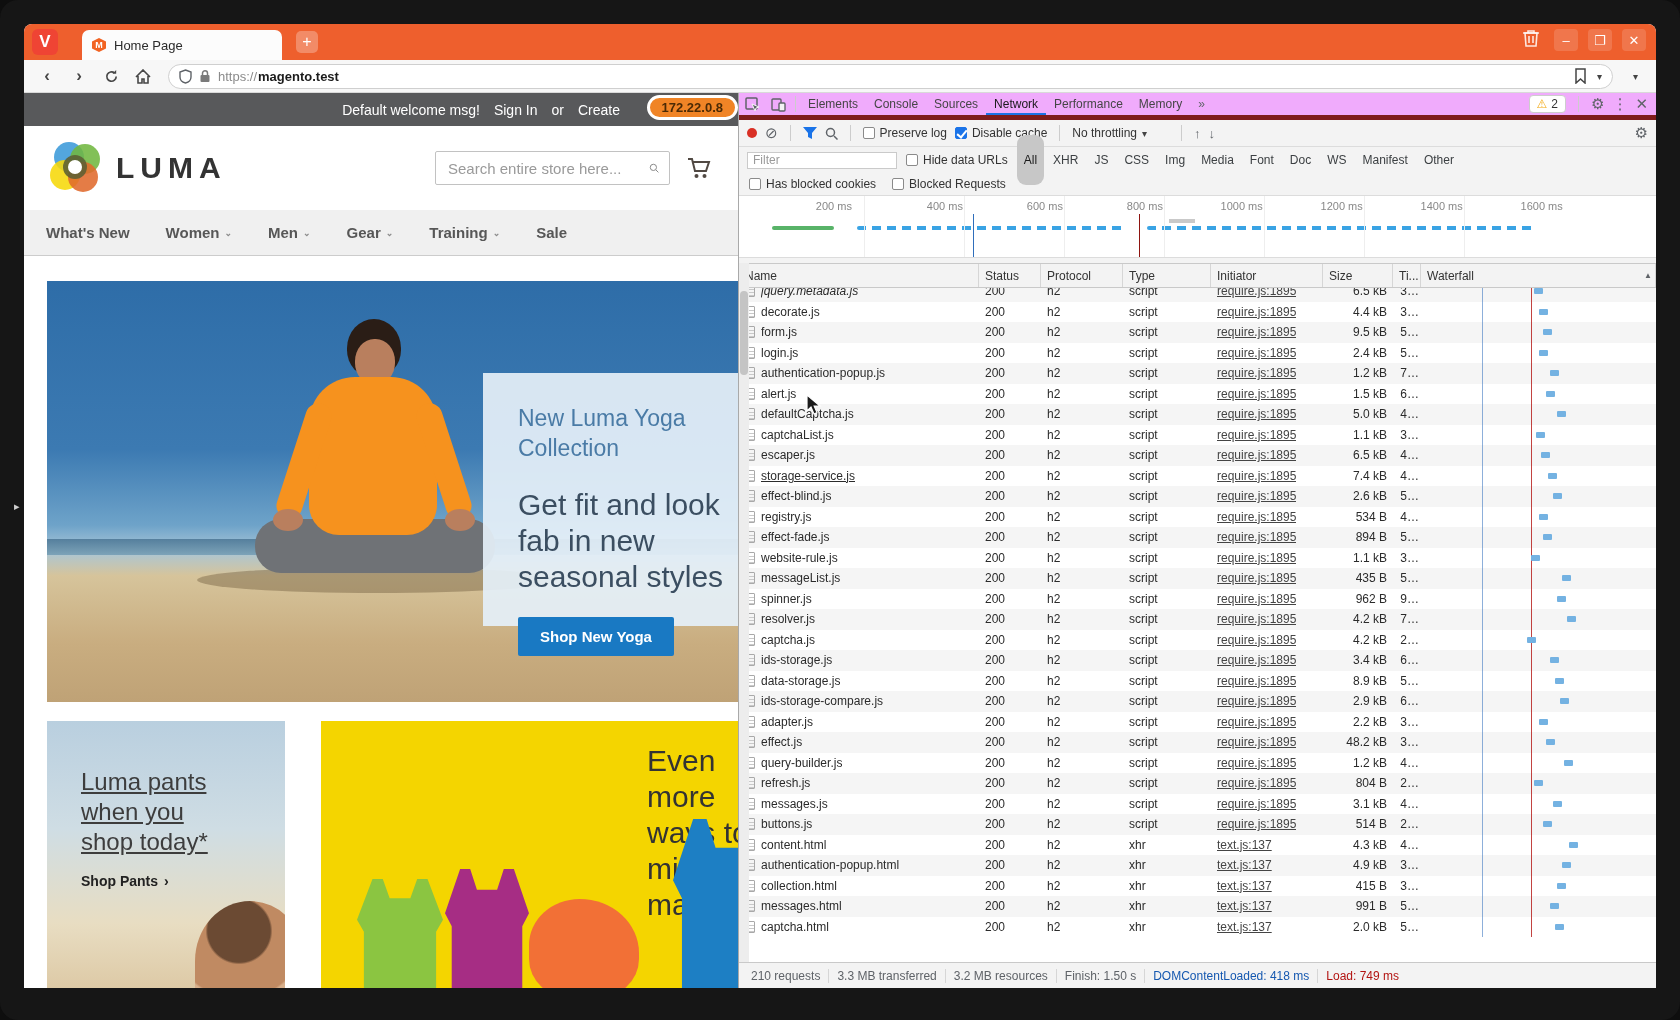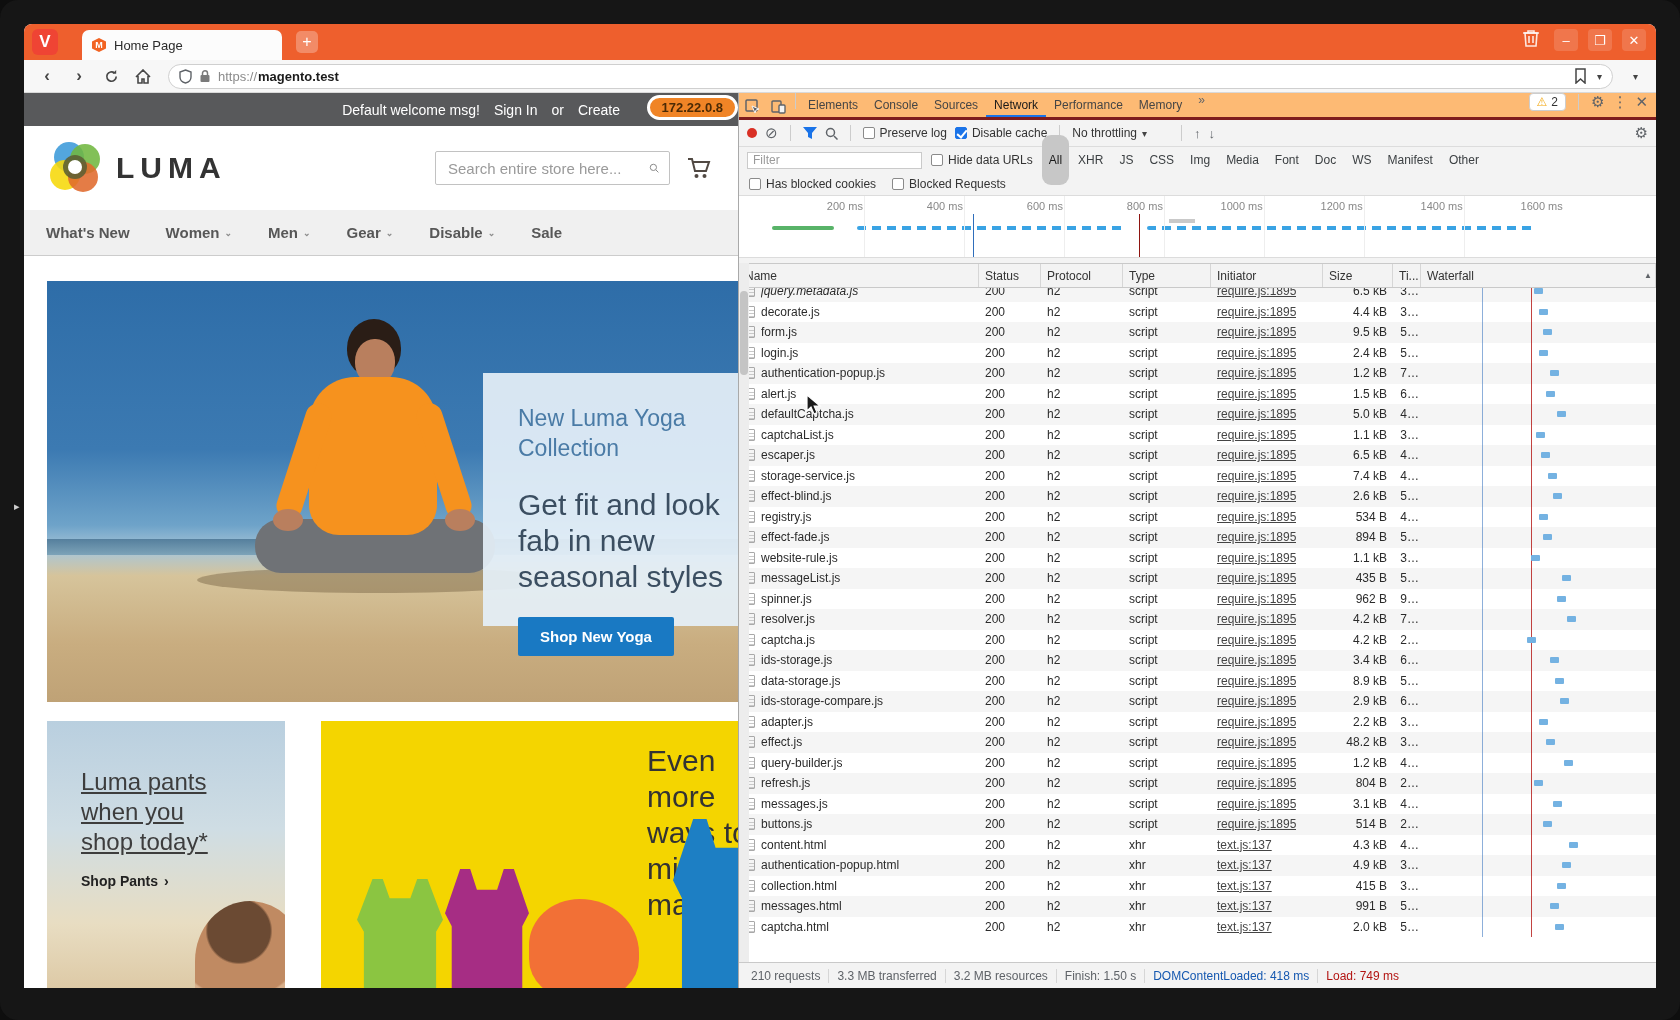--- a/index.html
+++ b/index.html
@@ -78,41 +78,41 @@
   .promo-line{font-size:24px;color:#3d3d3d;line-height:30px;text-decoration:underline;}
   .promo-cta{margin-top:16px;font-size:14px;font-weight:bold;color:#222;display:flex;align-items:center;gap:6px;}
   .kid{position:absolute;right:-20px;bottom:-30px;width:110px;height:120px;border-radius:50% 50% 0 0;
        background:radial-gradient(circle at 40% 25%,#6b4a33 0 28%,#c08a62 30% 60%,#d8b08c 62% 100%);}
   .promo-right{position:absolute;left:297px;top:0;width:489px;height:270px;background:#f4d500;overflow:hidden;}
   .pr-text{position:absolute;left:326px;top:22px;font-size:30px;color:#333;line-height:36px;}
   .tank{position:absolute;bottom:-8px;}
   .tank-shape{clip-path:polygon(18% 0,30% 0,38% 16%,62% 16%,70% 0,82% 0,100% 34%,92% 44%,92% 100%,8% 100%,8% 44%,0 34%);}
   .blob{border-radius:46% 54% 40% 40%;}
   
-  .dt-tabs{height:27px;background:#fdba74;border-bottom:3px solid #7f1d1d;display:flex;align-items:flex-start;
+  .dt-tabs{height:27px;background:#f0abfc;border-bottom:5px solid #7f1d1d;display:flex;align-items:center;
            font-size:12px;color:#333;flex:none;}
   .dt-icobtn{width:26px;height:26px;display:flex;align-items:center;justify-content:center;color:#5f6368;}
   .dt-sep{width:1px;height:16px;background:#ccc;margin:0 4px;}
   .dt-tab{padding:0 8px;height:100%;display:flex;align-items:center;color:#454545;}
   .dt-tab.sel{color:#1a1a1a;box-shadow:inset 0 -2px 0 #1a73e8;}
   .dt-more{padding:0 8px;color:#5f6368;}
   .dt-tabs-right{margin-left:auto;display:flex;align-items:center;gap:8px;padding-right:8px;}
   .warn-badge{border:1px solid #cdcdcd;background:#fff;border-radius:4px;display:flex;align-items:center;gap:4px;
               padding:1px 7px;font-size:12px;color:#333;}
   .warn-tri{color:#f2a60d;font-size:12px;}
   .glyph{color:#5f6368;font-size:15px;}
   .dt-toolbar{height:27px;display:flex;align-items:center;gap:8px;padding:0 8px;border-bottom:1px solid #dcdcdc;
               font-size:12px;color:#333;flex:none;}
   .rec-dot{width:10px;height:10px;border-radius:50%;background:#d93025;}
   .cb{width:12px;height:12px;border:1px solid #8a8a8a;border-radius:2px;background:#fff;flex:none;}
   .cb.on{background:#1a73e8;border-color:#1a73e8;position:relative;}
   .cb.on::after{content:"";position:absolute;left:3px;top:0px;width:4px;height:8px;border:solid #fff;border-width:0 2px 2px 0;transform:rotate(40deg);}
   .chk{display:flex;align-items:center;gap:5px;}
   .dt-filterrow{height:26px;display:flex;align-items:center;gap:9px;padding:0 8px;font-size:12px;color:#333;flex:none;}
-  .filter-input{width:175px;height:17px;border:1px solid #cacaca;background:#fff;font-size:12px;color:#333;
+  .filter-input{width:150px;height:17px;border:1px solid #cacaca;background:#fff;font-size:12px;color:#333;
                 padding:0 5px;font-family:"Liberation Sans",sans-serif;}
   .filter-input::placeholder{color:#9a9a9a;}
   .pill{padding:18px 7px;border-radius:9px;color:#3c4043;}
   .pill.sel{background:#c7c7c7;color:#1a1a1a;}
   .pills{display:flex;align-items:center;gap:2px;white-space:nowrap;overflow:hidden;}
   .dt-blockedrow{height:23px;display:flex;align-items:center;gap:16px;padding:0 10px;font-size:12px;color:#333;
                  border-bottom:1px solid #dcdcdc;flex:none;}
   .dt-timeline{height:62px;background:#fff;border-bottom:1px solid #dcdcdc;position:relative;overflow:hidden;flex:none;}
   .tl-tick{position:absolute;top:0;bottom:0;width:1px;background:#eee;}
   .tl-label{position:absolute;top:4px;font-size:11px;color:#888;transform:translateX(-103%);white-space:nowrap;}
@@ -258,21 +258,21 @@
             </div>
             <div class="nav-item">
               <div style="display: inline;">Men</div>
               <div class="cv">⌄</div>
             </div>
             <div class="nav-item">
               <div style="display: inline;">Gear</div>
               <div class="cv">⌄</div>
             </div>
             <div class="nav-item">
-              <div style="display: inline;">Disable</div>
+              <div style="display: inline;">Training</div>
               <div class="cv">⌄</div>
             </div>
             <div class="nav-item">
               <div style="display: inline;">Sale</div>
             </div>
           </div>
 
         <div class="hero">
           <div class="sea"></div>
           <div class="fig-shadow"></div>
@@ -430,21 +430,21 @@
         <div class="dt-timeline" id="timeline-host">
           <div class="tl-bars">
             <div class="tl-green"></div>
             <div class="tl-blue" style="left:90px;width:270px;"></div>
             <div class="tl-gray"></div>
             <div class="tl-blue" style="left:380px;width:390px;"></div>
           </div>
           <div class="vline" style="left:234px;background:#2f6ebb;"></div>
           <div class="vline" style="left:400px;background:#8e1410;"></div>
         <div class="tl-tick" style="left: 125px;"></div>
-            <div class="tl-label" style="left: 125px;">200 ms</div>
+            <div class="tl-label" style="left: 114px;">200 ms</div>
             <div class="tl-tick" style="left: 225px;"></div>
             <div class="tl-label" style="left: 225px;">400 ms</div>
             <div class="tl-tick" style="left: 325px;"></div>
             <div class="tl-label" style="left: 325px;">600 ms</div>
             <div class="tl-tick" style="left: 425px;"></div>
             <div class="tl-label" style="left: 425px;">800 ms</div>
             <div class="tl-tick" style="left: 525px;"></div>
             <div class="tl-label" style="left: 525px;">1000 ms</div>
             <div class="tl-tick" style="left: 625px;"></div>
             <div class="tl-label" style="left: 625px;">1200 ms</div>
@@ -634,21 +634,21 @@
                 <div class="cell c-time" style="width: 28px; padding: 0px 2px;">4…</div>
                 <div class="cell wf-cell" style="flex: 1 1 0%;">
                   <div class="wf-line-dcl" style="left: 26%;"></div>
                   <div class="wf-line-load" style="left: 47%;"></div>
                   <div class="wf-bar" style="left: 51%;"></div>
                 </div>
               </div>
               <div class="nrow">
                 <div class="cell" style="width: 240px;">
                   <div class="doc-ico"></div>
-                  <div style="overflow: hidden; text-overflow: ellipsis;">storage-service.js</div>
+                  <div style="overflow: hidden; text-overflow: ellipsis; text-decoration: underline;">storage-service.js</div>
                 </div>
                 <div class="cell" style="width: 62px;">200</div>
                 <div class="cell" style="width: 82px;">h2</div>
                 <div class="cell" style="width: 88px;">script</div>
                 <div class="cell" style="width: 112px;">
                   <div class="init-link" style="overflow: hidden;">require.js:1895</div>
                 </div>
                 <div class="cell c-size" style="width: 70px;">7.4 kB</div>
                 <div class="cell c-time" style="width: 28px; padding: 0px 2px;">4…</div>
                 <div class="cell wf-cell" style="flex: 1 1 0%;">

